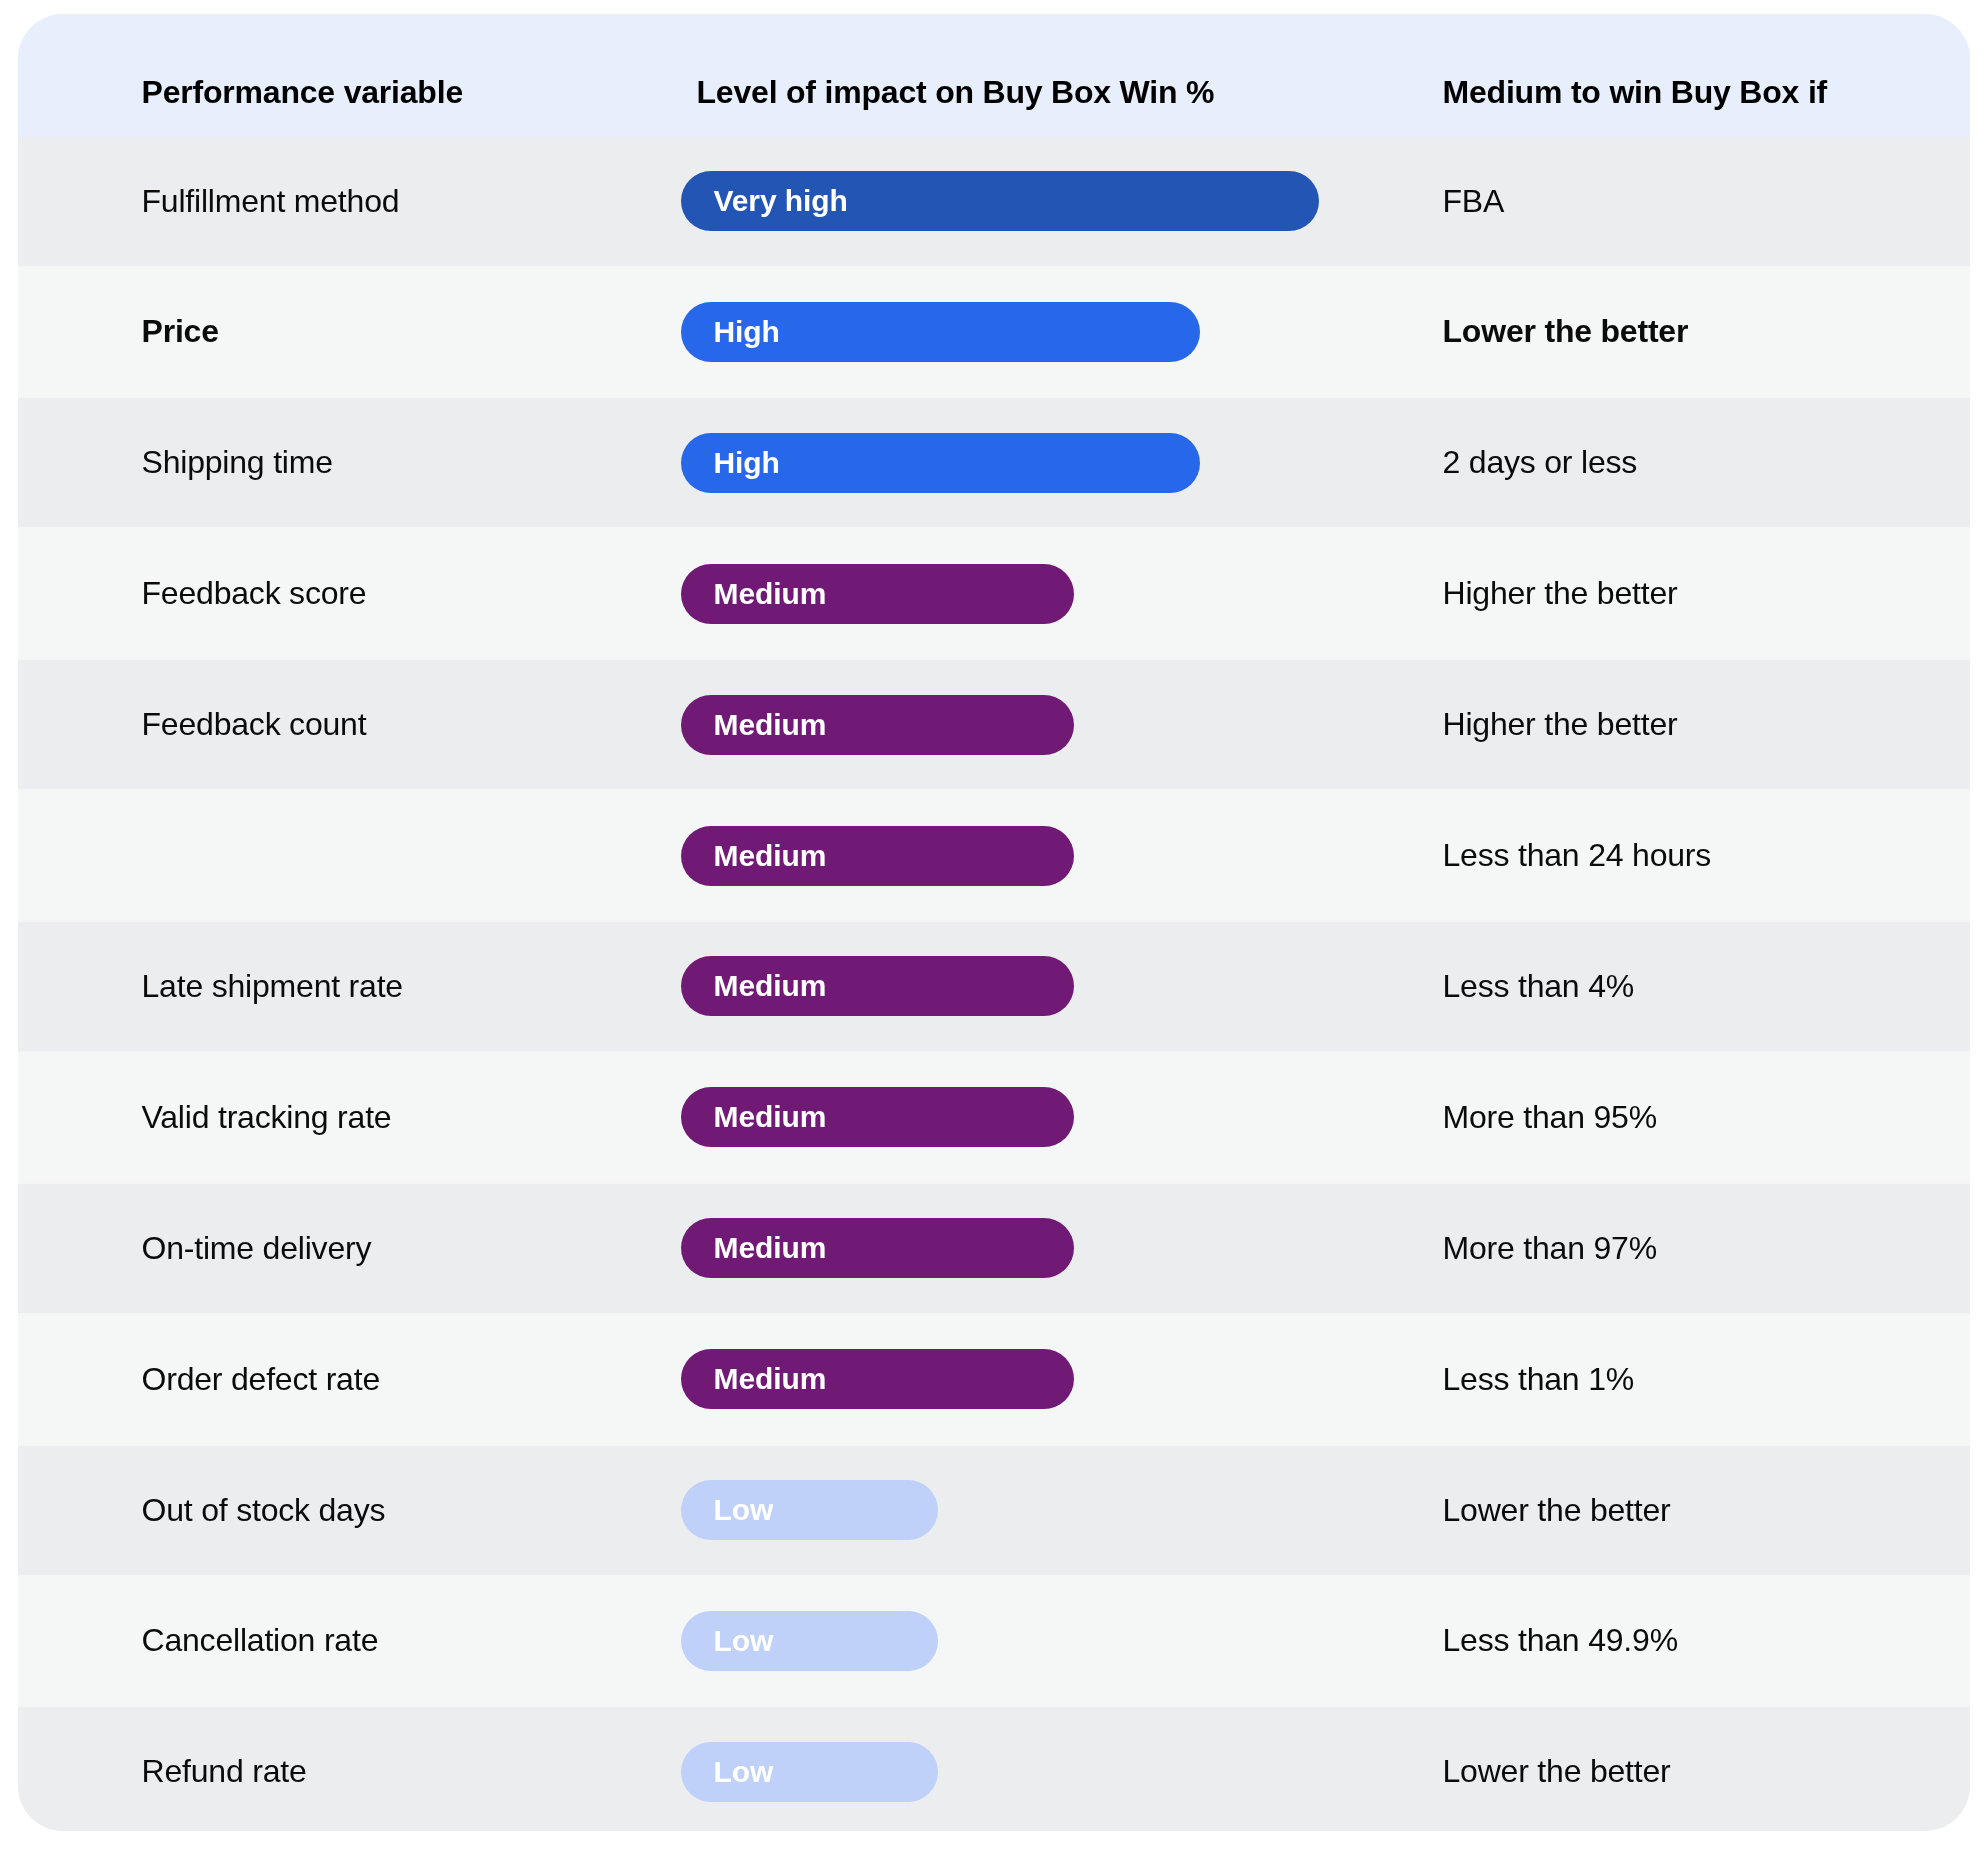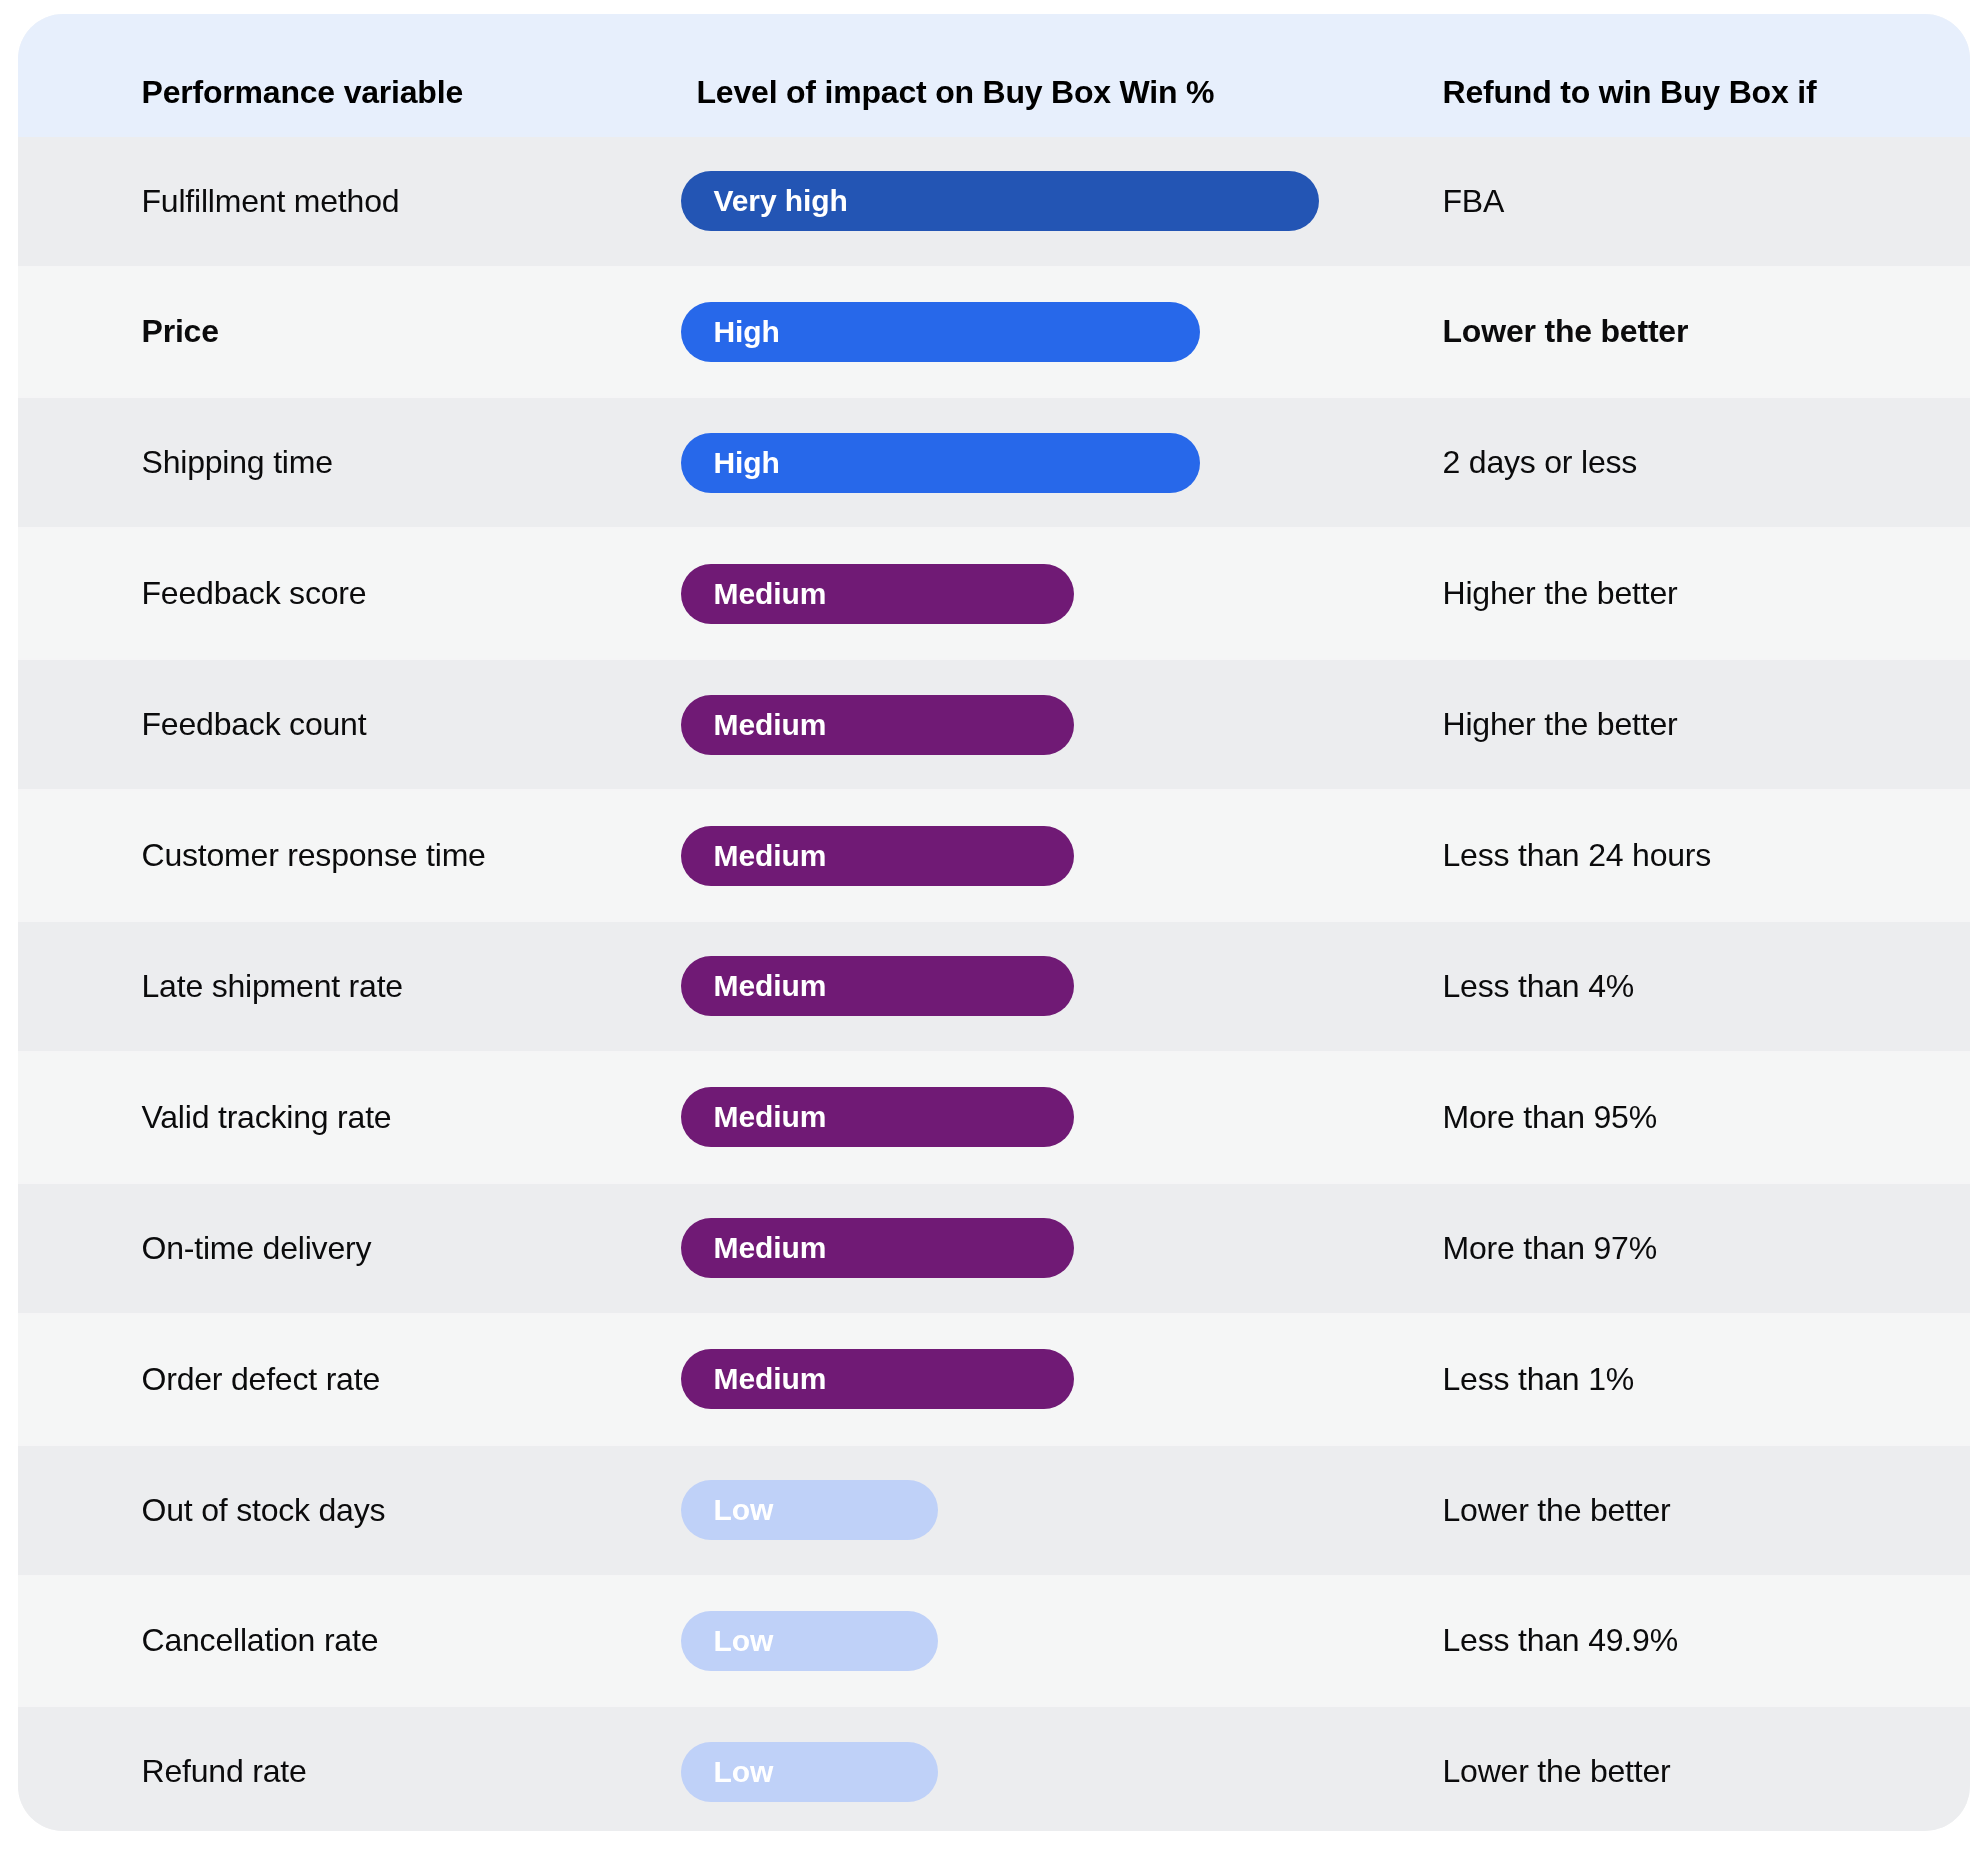--- a/index.html
+++ b/index.html
@@ -99,21 +99,21 @@
   .pill.lv-low       { width: 257px; background: #bfd1f8; }
 </style>
 </head>
 <body>
 
 <div id="table-card">
 
   <div class="thead">
     <div class="th c1">Performance variable</div>
     <div class="th c2">Level of impact on Buy Box Win %</div>
-    <div class="th c3">Refund to win Buy Box if</div>
+    <div class="th c3">Medium to win Buy Box if</div>
   </div>
 
   <div class="tbody" id="tbody">
       <div class="row even">
         <div class="cell c1">Fulfillment method</div>
         <div class="pillwrap">
           <div class="pill lv-very-high">Very high</div>
         </div>
         <div class="cell c3">FBA</div>
       </div>
@@ -139,21 +139,20 @@
         <div class="cell c3">Higher the better</div>
       </div>
       <div class="row even">
         <div class="cell c1">Feedback count</div>
         <div class="pillwrap">
           <div class="pill lv-medium">Medium</div>
         </div>
         <div class="cell c3">Higher the better</div>
       </div>
       <div class="row odd">
-        <div class="cell c1">Customer response time</div>
         <div class="pillwrap">
           <div class="pill lv-medium">Medium</div>
         </div>
         <div class="cell c3">Less than 24 hours</div>
       </div>
       <div class="row even">
         <div class="cell c1">Late shipment rate</div>
         <div class="pillwrap">
           <div class="pill lv-medium">Medium</div>
         </div>

